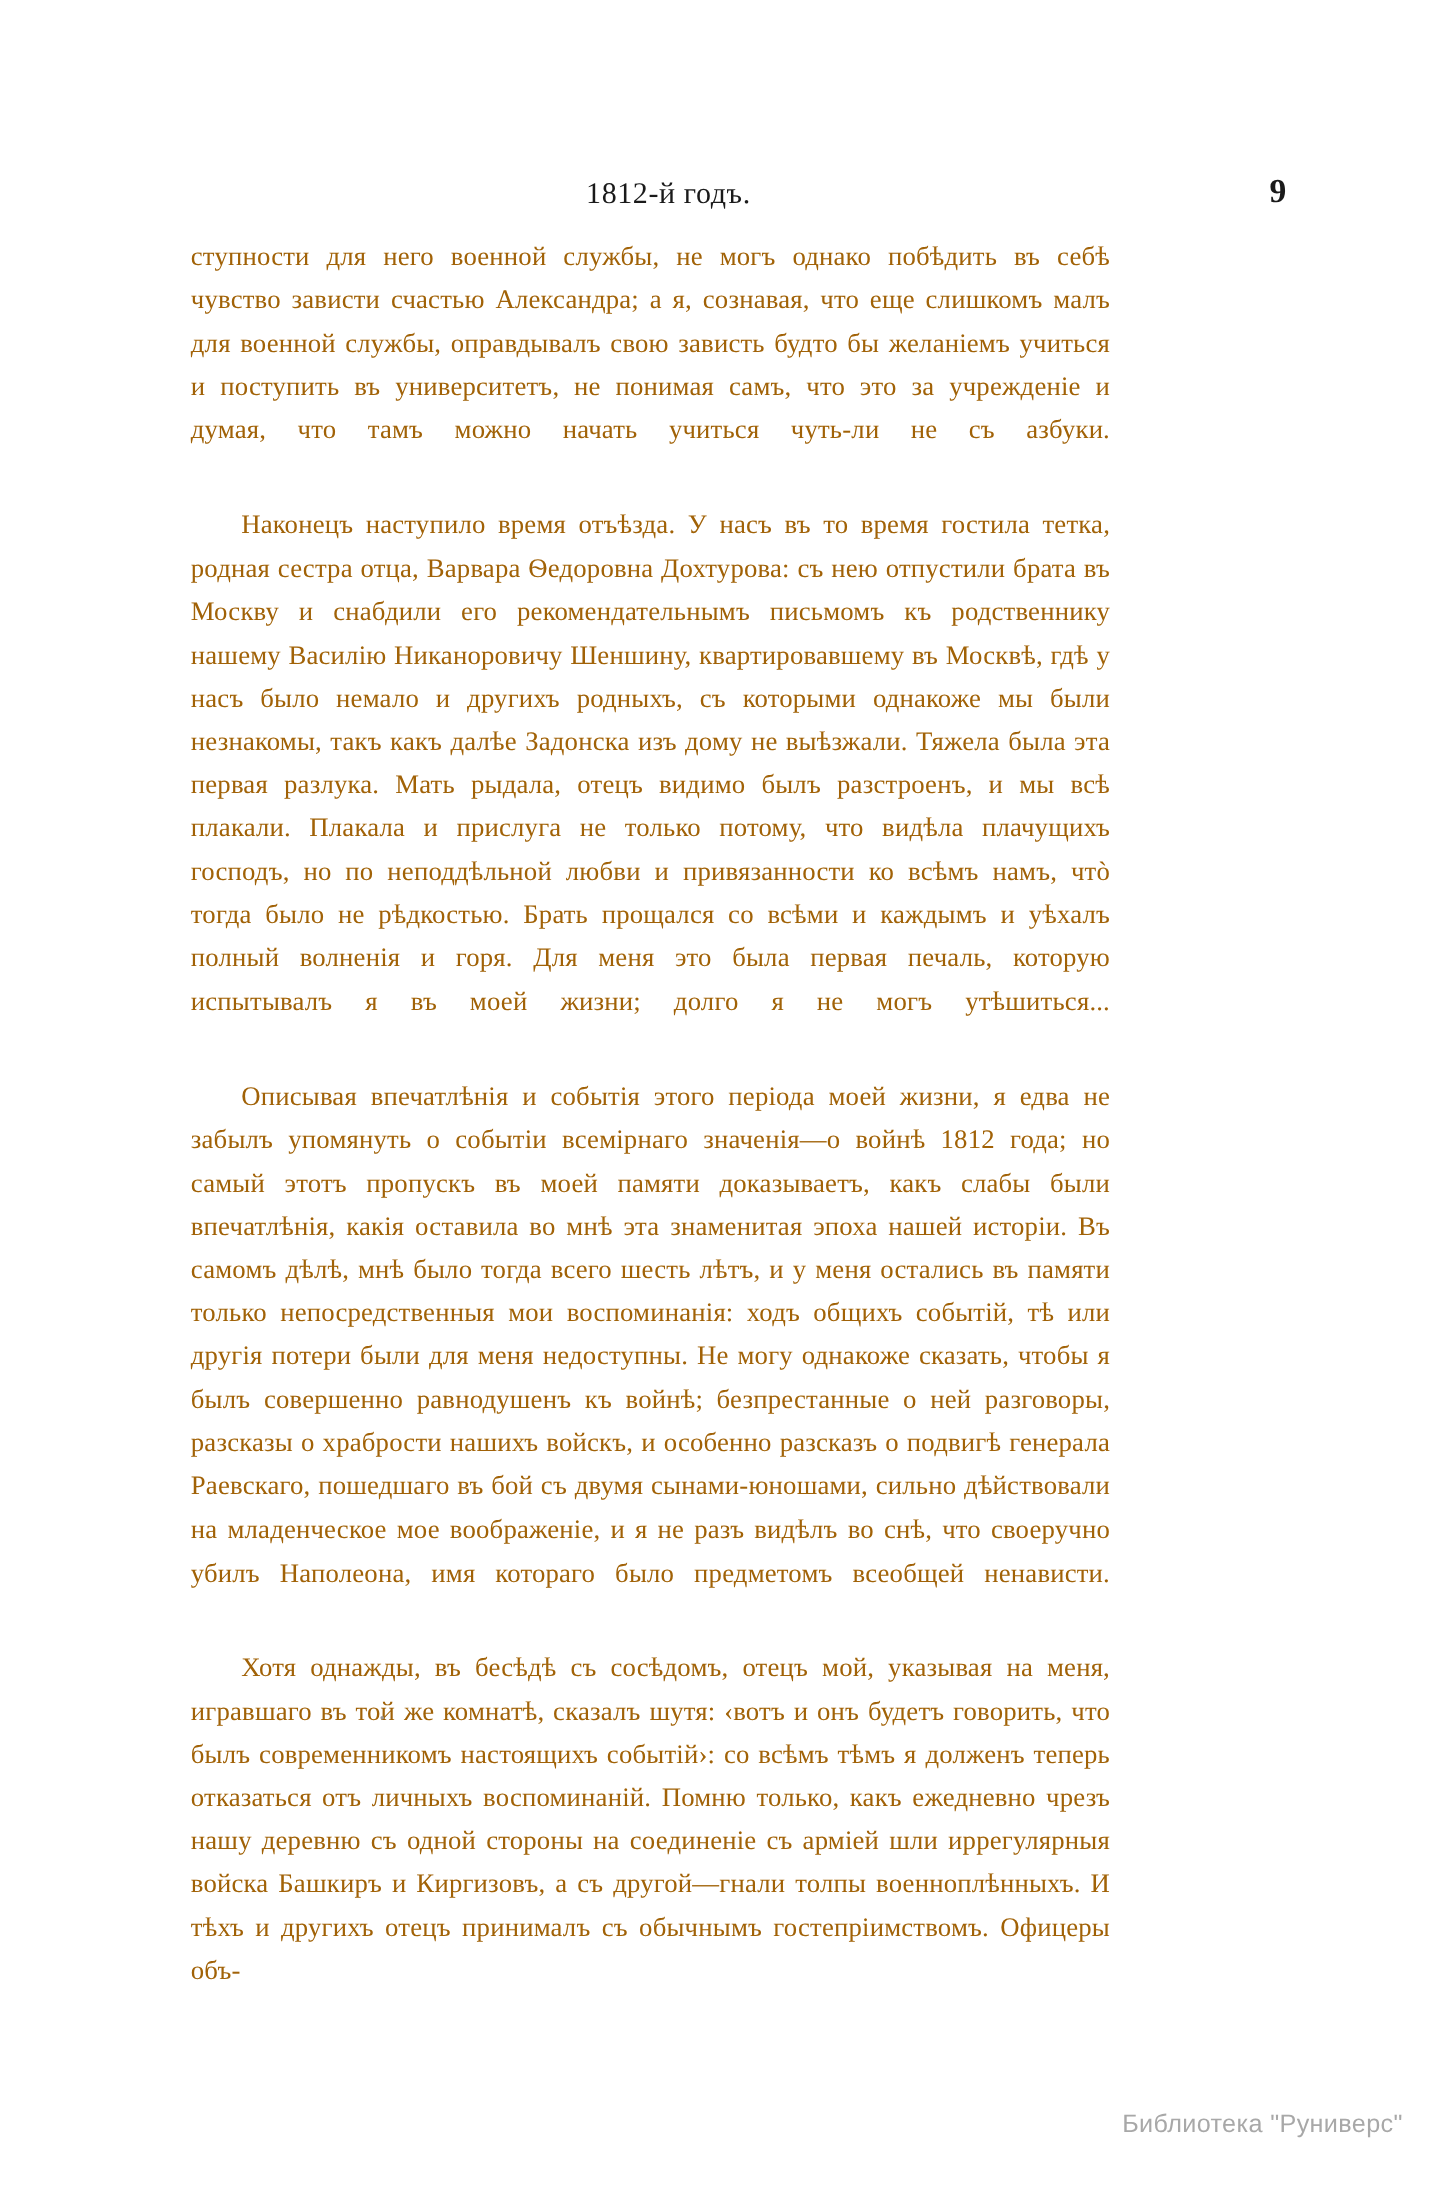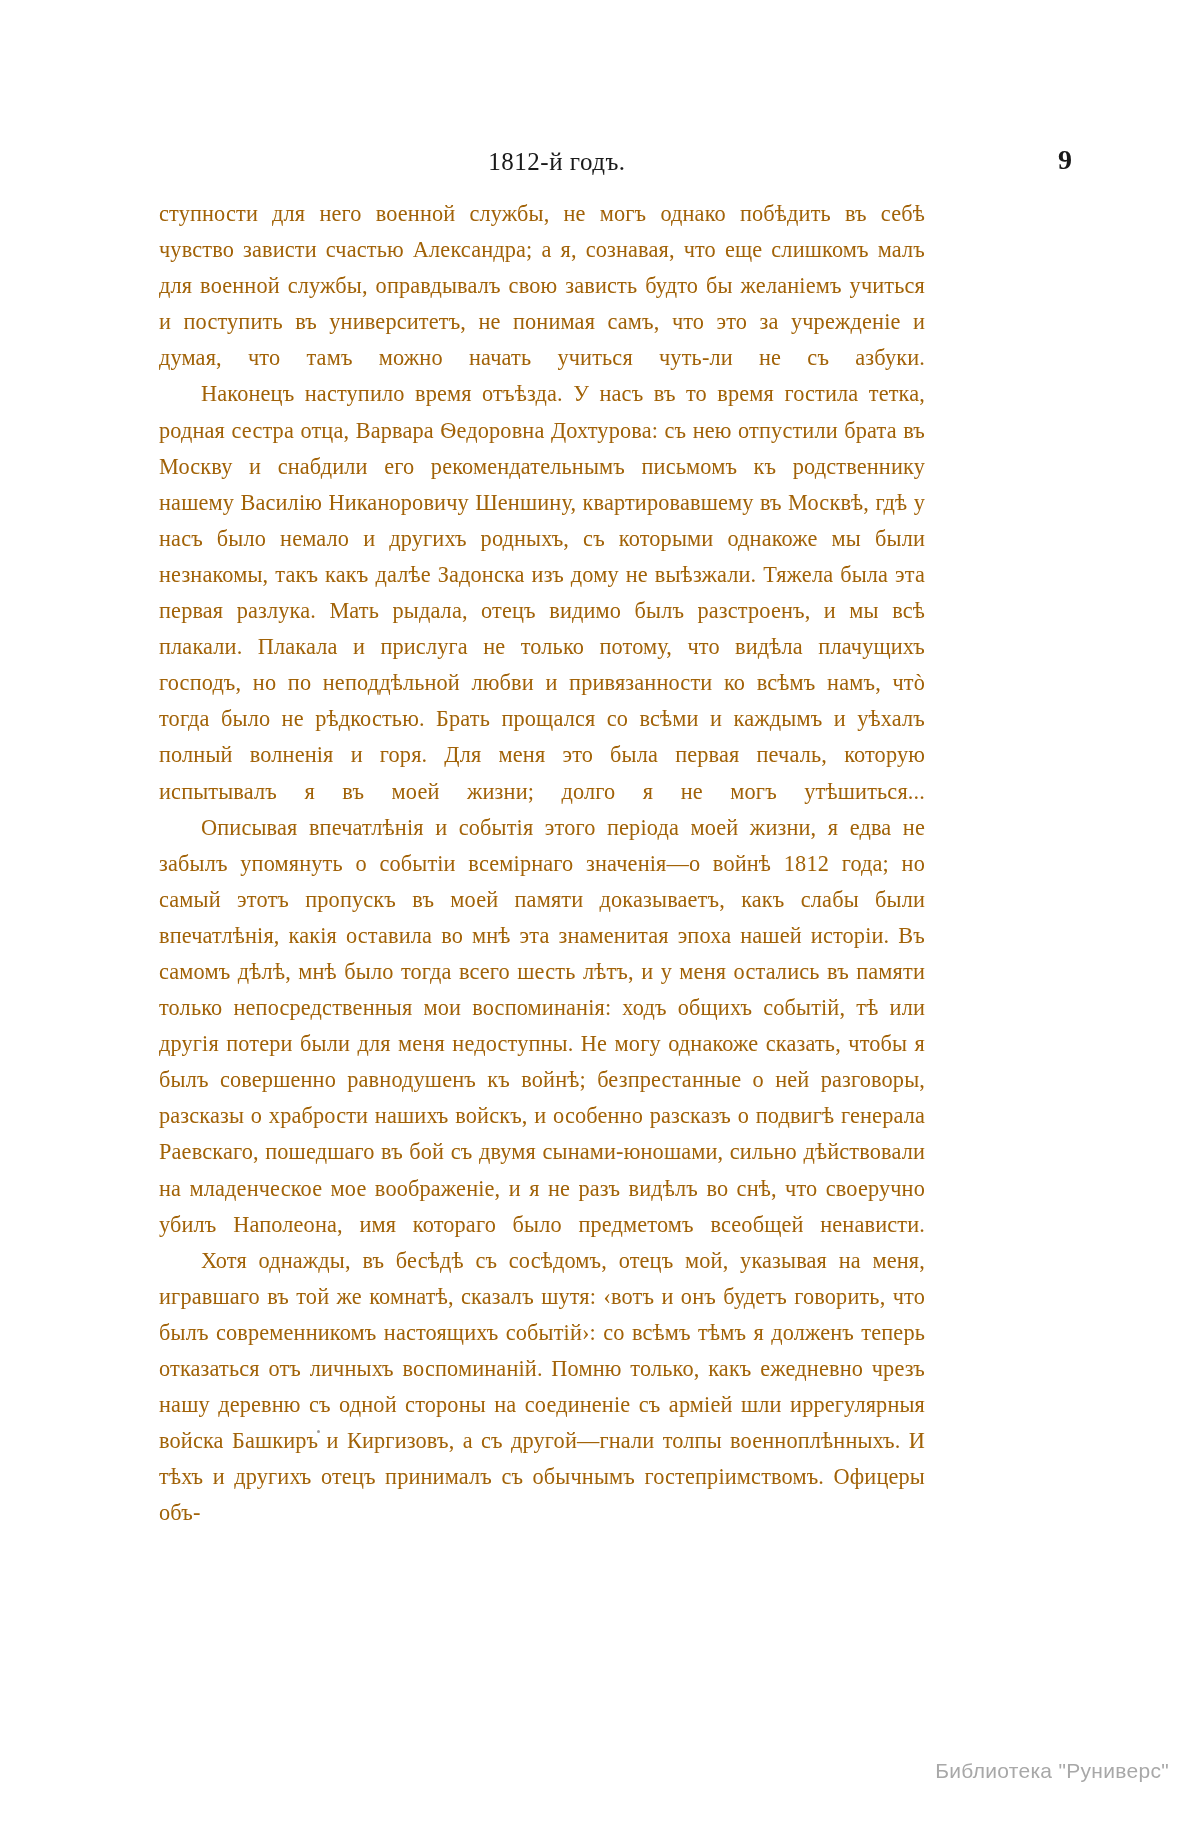--- a/index.html
+++ b/index.html
@@ -60,20 +60,21 @@
     text-align: justify;
     text-align-last: left;
     font-size: 22.3px;
     line-height: 36.1px;
     letter-spacing: 0.15px;
     word-spacing: 0.5px;
     color: #a16207;
   }
   .para.indent {
     text-indent: 42px;
+    margin-top: 43px;
   }
   .para.last-justify {
     text-align-last: justify;
   }
   .watermark {
     position: absolute;
     right: 72px;
     bottom: 52px;
     font-size: 21px;
     color: #a8a8a8;

